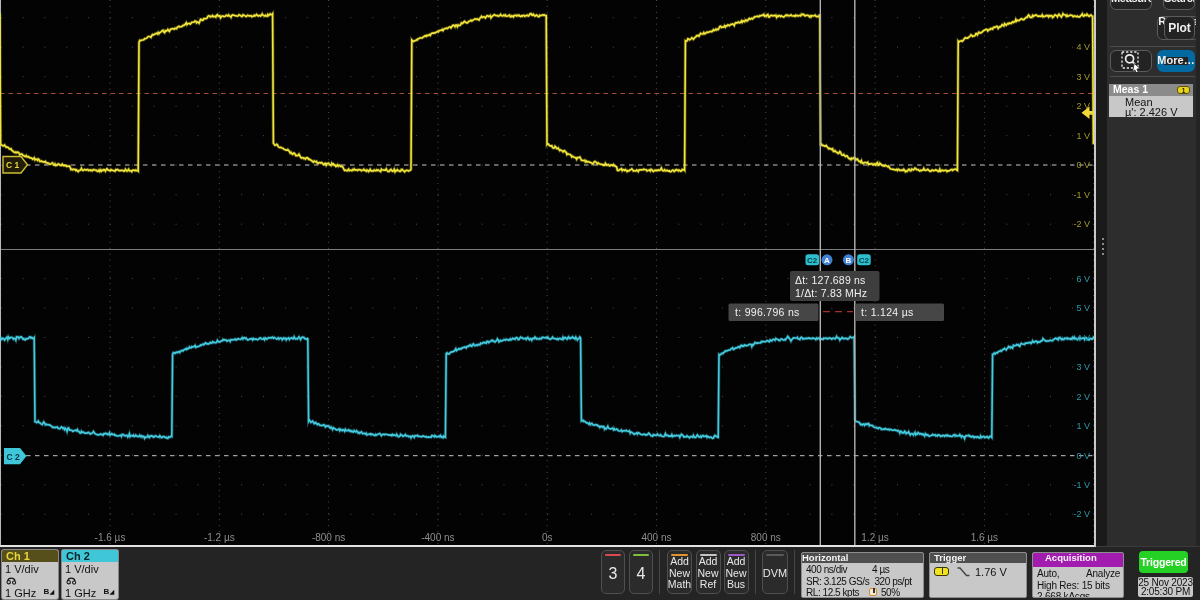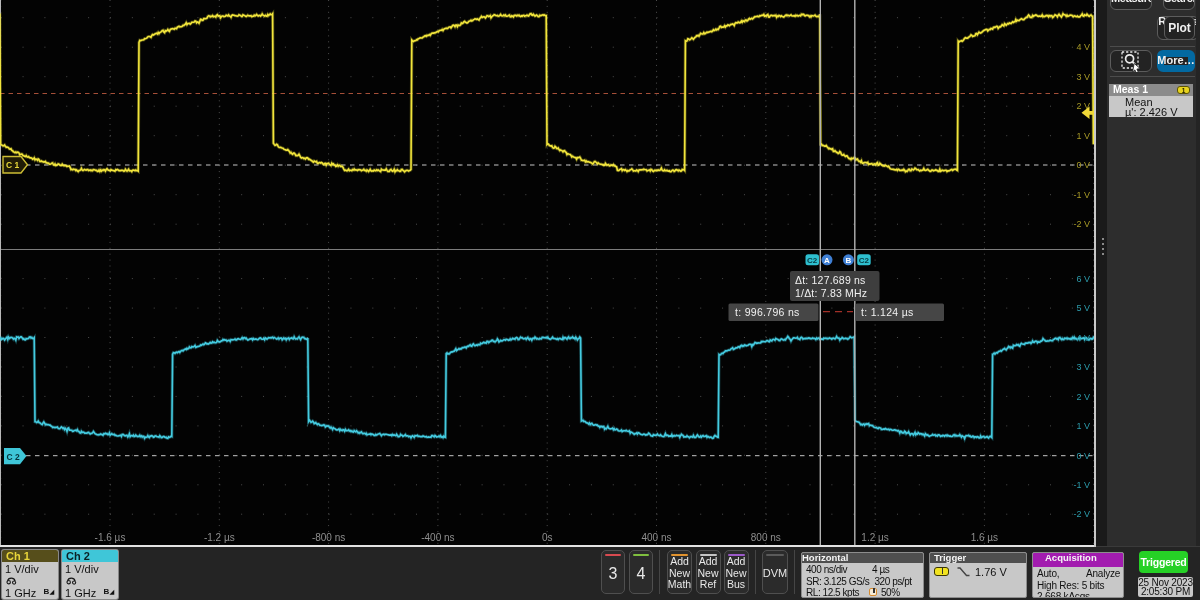--- a/index.html
+++ b/index.html
@@ -178,19 +178,19 @@
 <svg width="13" height="10" viewBox="0 0 13 10" style="position:absolute;left:27px;top:4px">
             <polyline points="0.5,1 3,1 9.5,8.5 12.5,8.5" fill="none" stroke="#444" stroke-width="1.4"></polyline>
           </svg>
 <span style="position:absolute;left:45px;top:3px;color:#111;font-size:11px">1.76 V</span>
 </div>
       </div>
 <div style="position:absolute;left:1032px;top:5px;width:92px;height:46px;background:#c8c8c8;border:1px solid #8d8d8d;border-radius:2px;overflow:hidden">
 <div style="background:#a21caf;color:#f5f5f5;font-size:9.5px;font-weight:bold;height:14px;line-height:10px;padding-left:12px">Acquisition</div>
 <div style="position:relative;color:#111;font-size:10px;letter-spacing:-0.2px;line-height:11.5px;padding:1px 4px 0 4px">
 <div>Auto,<span style="position:absolute;left:53px">Analyze</span></div>
-<div>High Res: 5 bits</div>
+<div>High Res: 15 bits</div>
 <div>2.668 kAcqs</div>
 </div>
       </div>
 <div style="position:absolute;left:1139px;top:4px;width:49px;height:22px;background:#26d126;border-radius:4px;color:#fff;font-size:10.5px;letter-spacing:-0.2px;font-weight:bold;display:flex;align-items:center;justify-content:center">Triggered</div>
 <div style="position:absolute;left:1138px;top:30px;width:55px;height:20px;background:#c8c8c8;border-radius:2px;color:#111;font-size:10px;letter-spacing:-0.2px;line-height:9.5px;display:flex;align-items:center;justify-content:center;text-align:center">25 Nov 2023<br>2:05:30 PM</div>
 </div>
 </div>
 </body></html>

